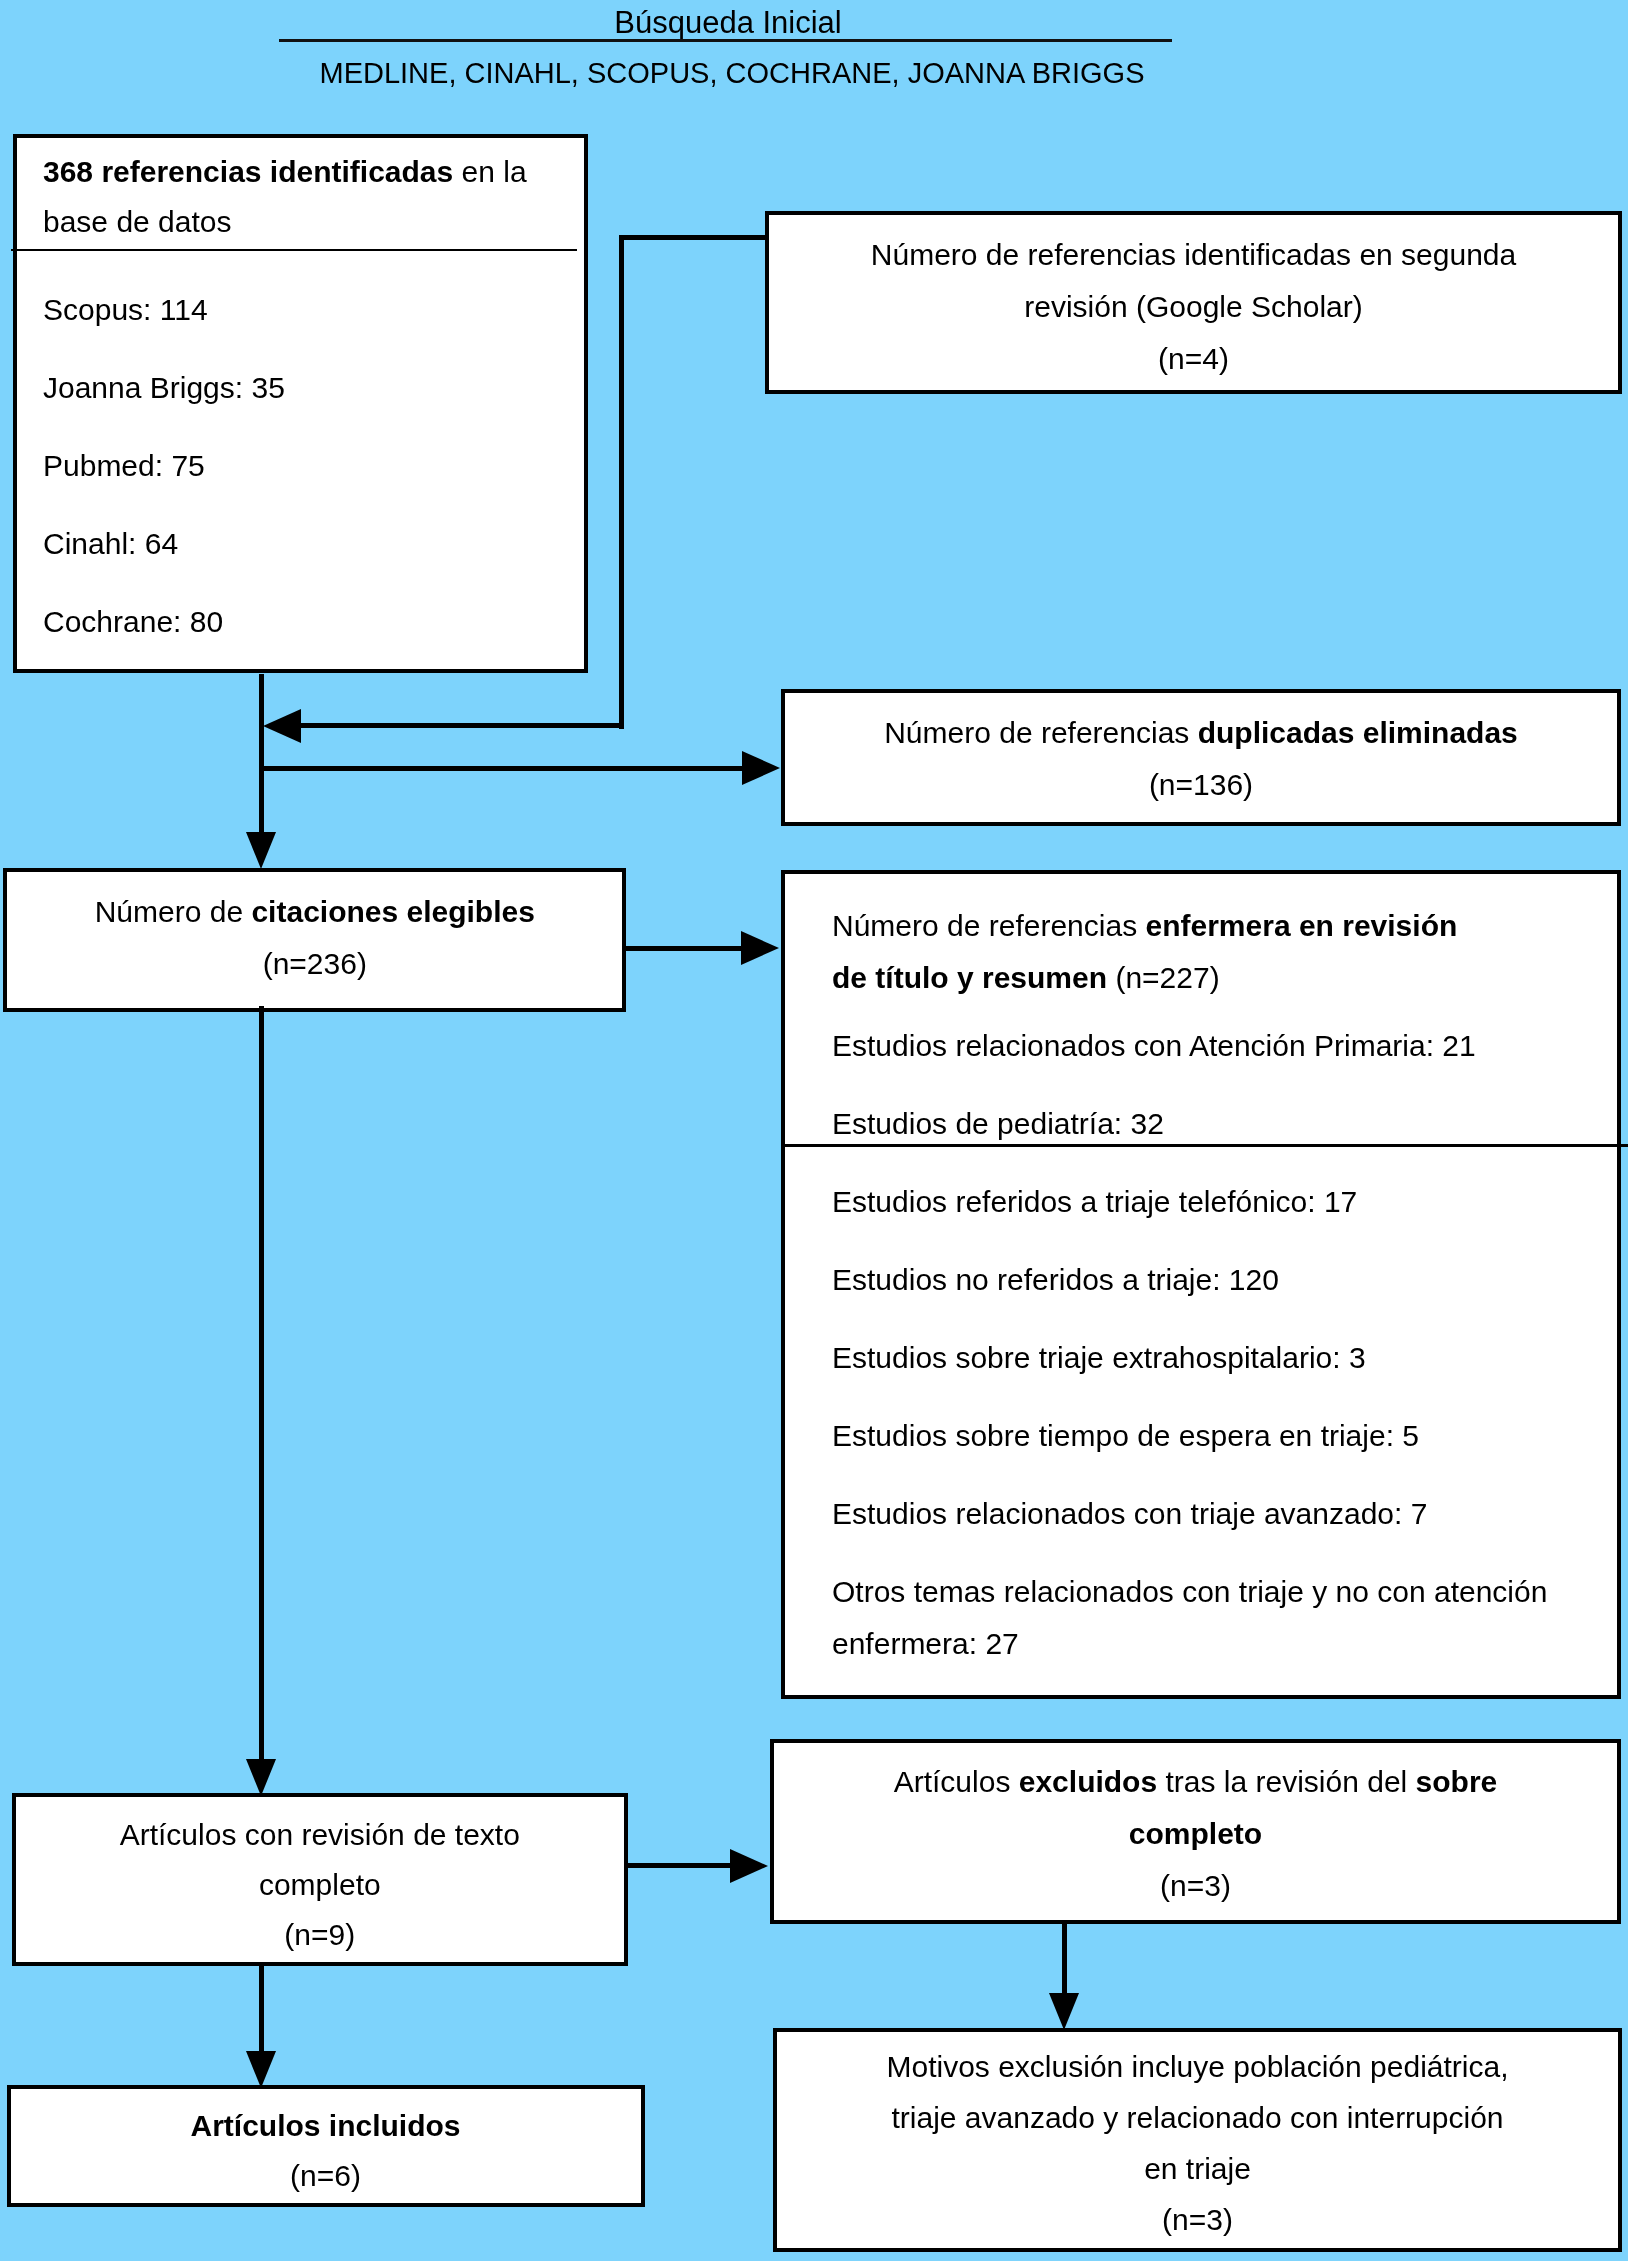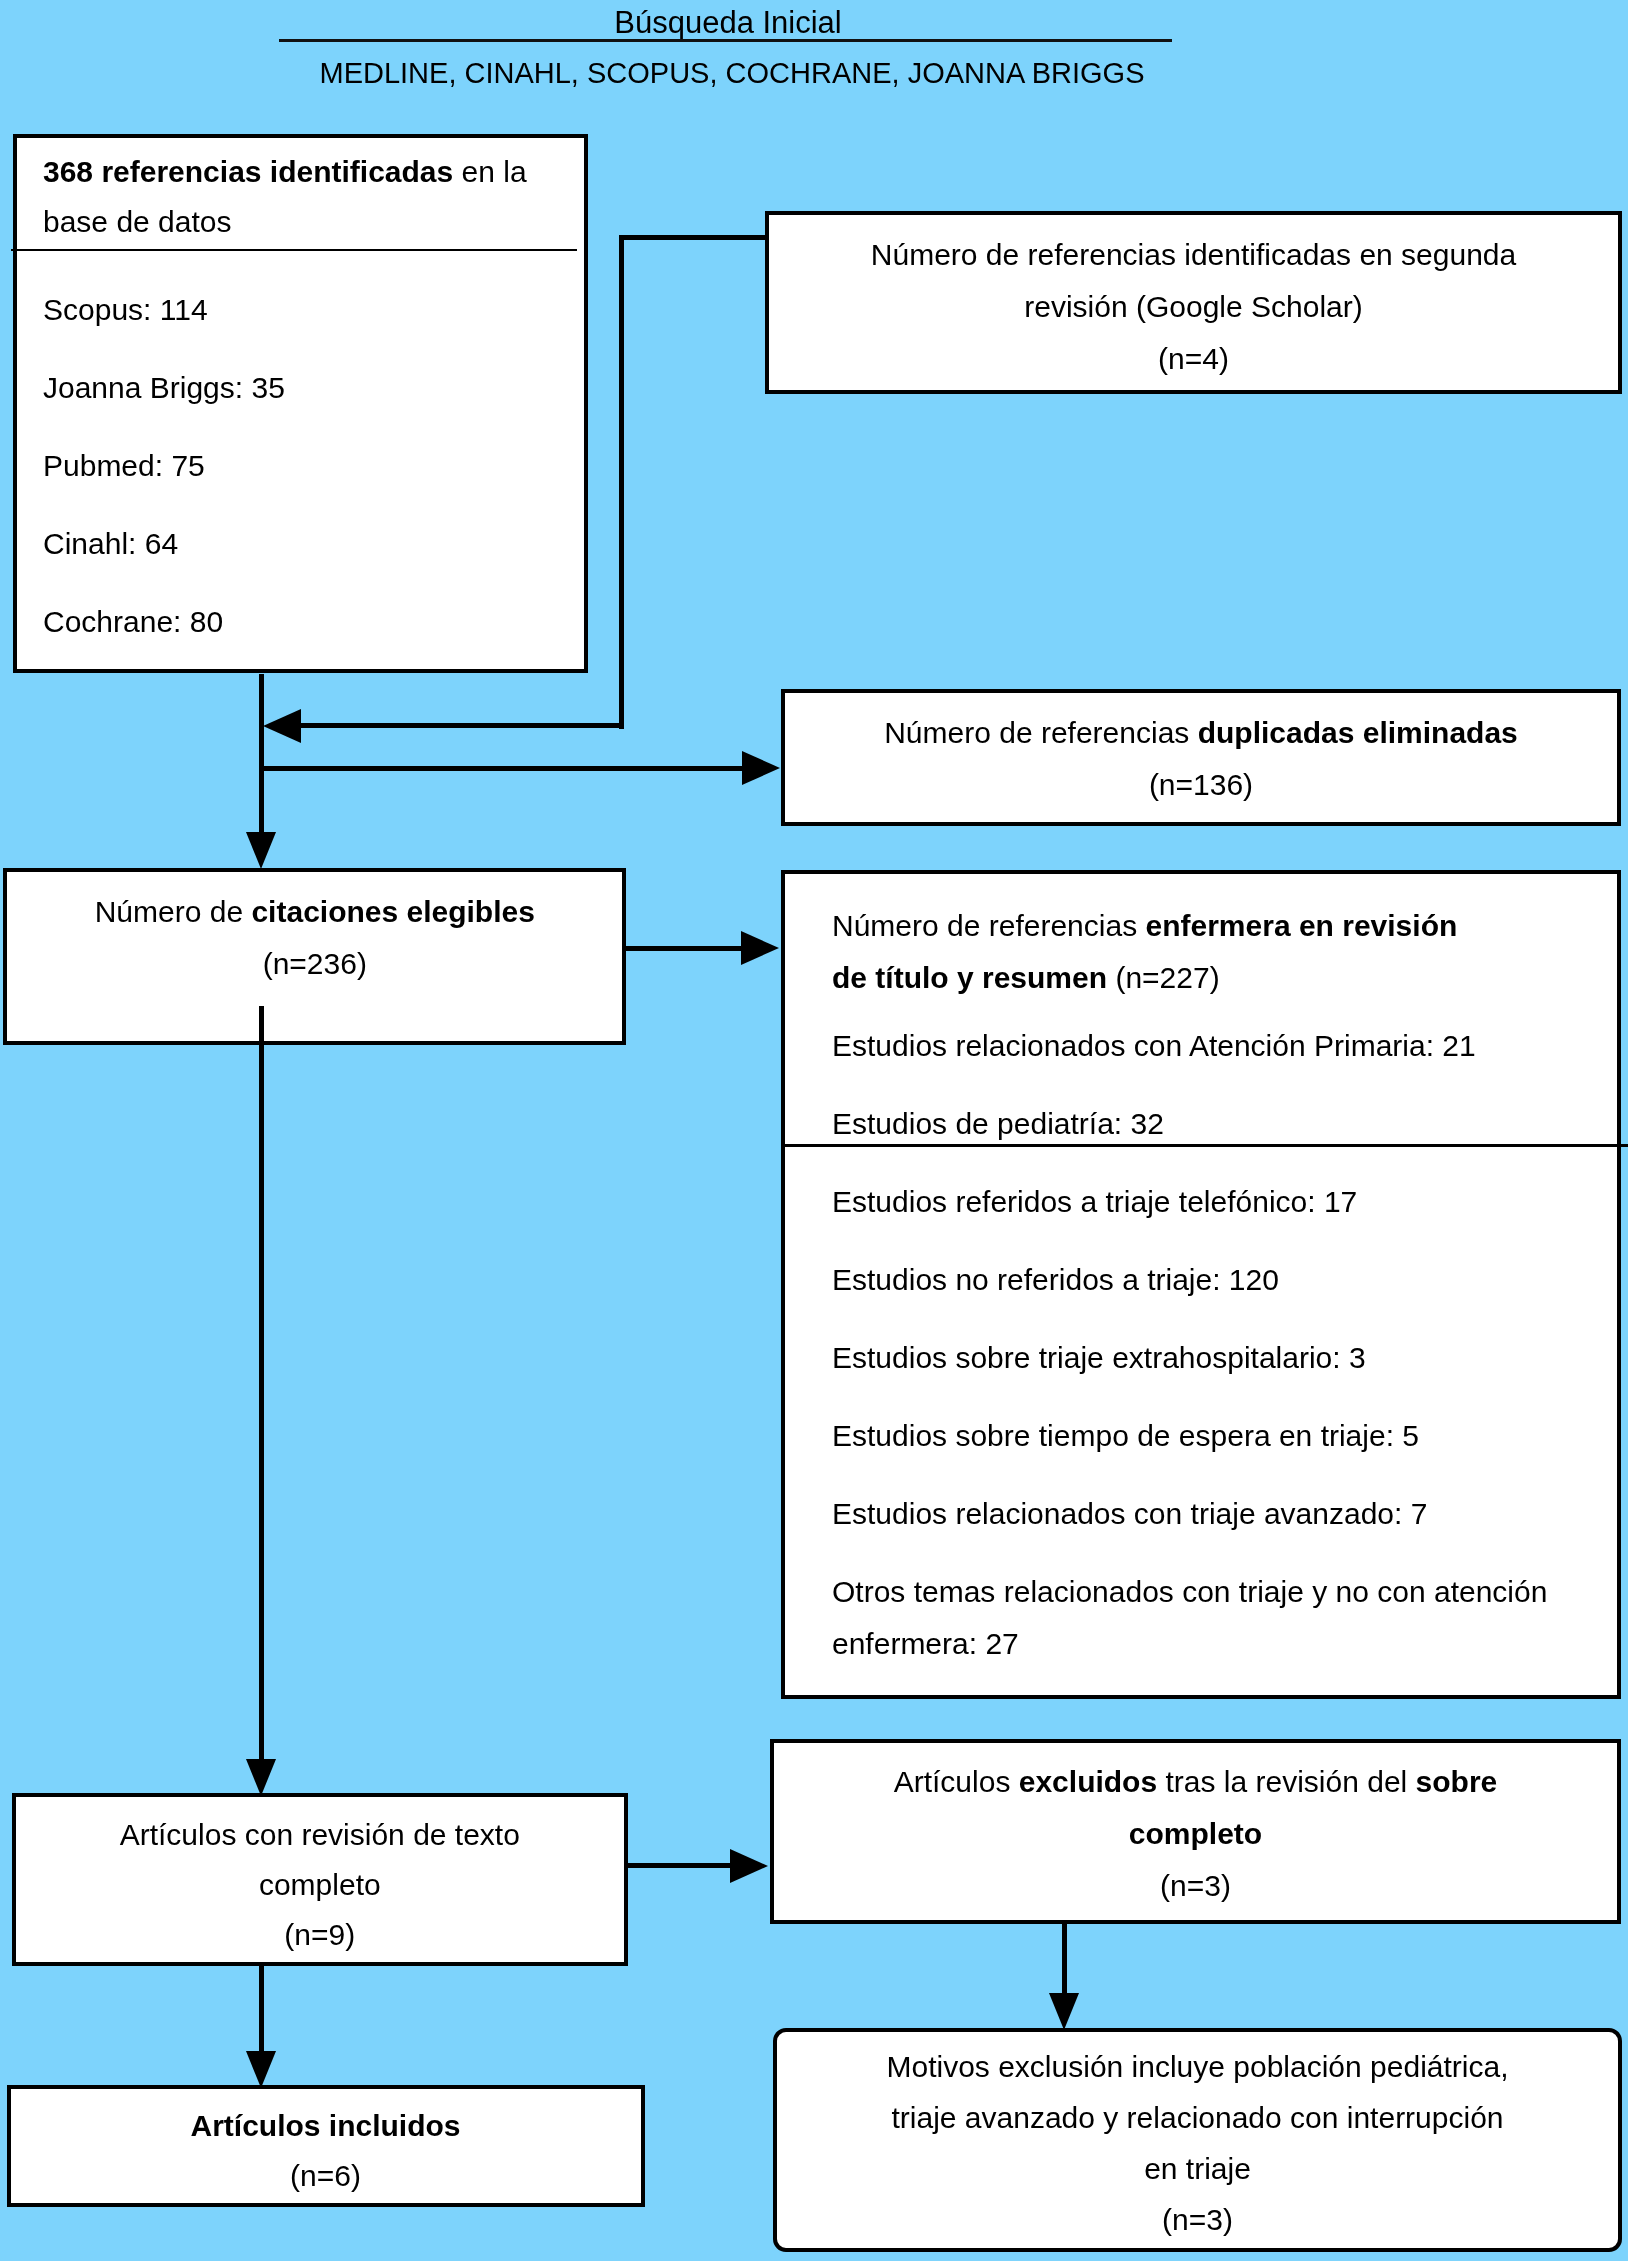--- a/index.html
+++ b/index.html
@@ -26,21 +26,21 @@
   .aItems .line{line-height:78px;}
   .aDivider{position:absolute;left:11px;top:249px;width:566px;height:2px;background:#000;}
   
   .fHead{padding:26px 6.5px 0 47px;}
   .fItems{padding:15.7px 26px 0 47px;}
   .fitem{line-height:52px;margin-bottom:26px;}
   .fDivider{position:absolute;left:784px;top:1144px;width:845px;height:2.6px;background:#000;}
   .pad22{padding-top:14.4px;}
   .pad20{padding-top:13px;}
   .pad18{padding-top:11.8px;}
-  .pad14{padding-top:9.2px;border-radius:13px;}
+  .pad14{padding-top:9.2px;}
 </style>
 </head>
 <body>
 
 <div class="canvas">
 
   <div class="title1">Búsqueda Inicial</div>
   <div class="rule"></div>
   <div class="title2">MEDLINE, CINAHL, SCOPUS, COCHRANE, JOANNA BRIGGS</div>
 
@@ -64,21 +64,21 @@
     <div class="line">Número de referencias identificadas en segunda</div>
     <div class="line">revisión (Google Scholar)</div>
     <div class="line">(n=4)</div>
   </div>
 
   <div class="box center pad22" style="left:781px;top:689px;width:840px;height:137px;">
     <div class="line"><span>Número de referencias </span><span class="bd">duplicadas eliminadas</span></div>
     <div class="line">(n=136)</div>
   </div>
 
-  <div class="box center pad22" style="left:3.3px;top:868px;width:623px;height:177px;">
+  <div class="box center pad22" style="left:3.3px;top:868px;width:623px;height:144px;">
     <div class="line"><span>Número de </span><span class="bd">citaciones elegibles</span></div>
     <div class="line">(n=236)</div>
   </div>
 
   <div class="box" style="left:781px;top:870px;width:840px;height:829px;">
     <div class="fHead">
       <div class="line"><span>Número de referencias </span><span class="bd">enfermera en revisión</span></div>
       <div class="line"><span class="bd">de título y resumen </span><span>(n=227)</span></div>
     </div>
     <div class="fItems">

